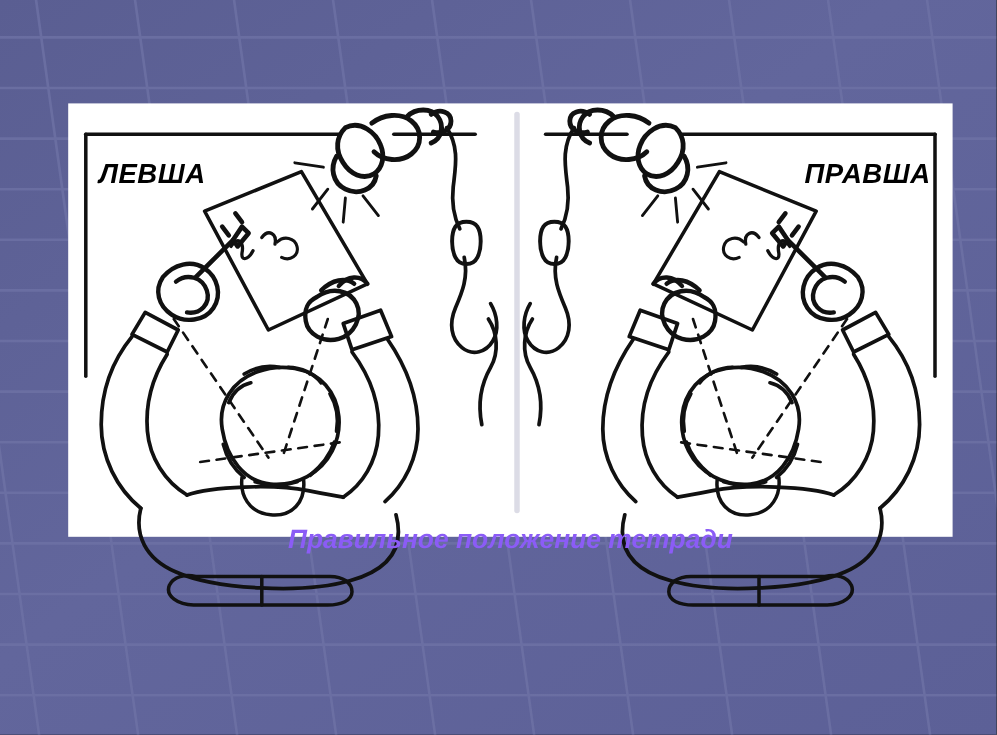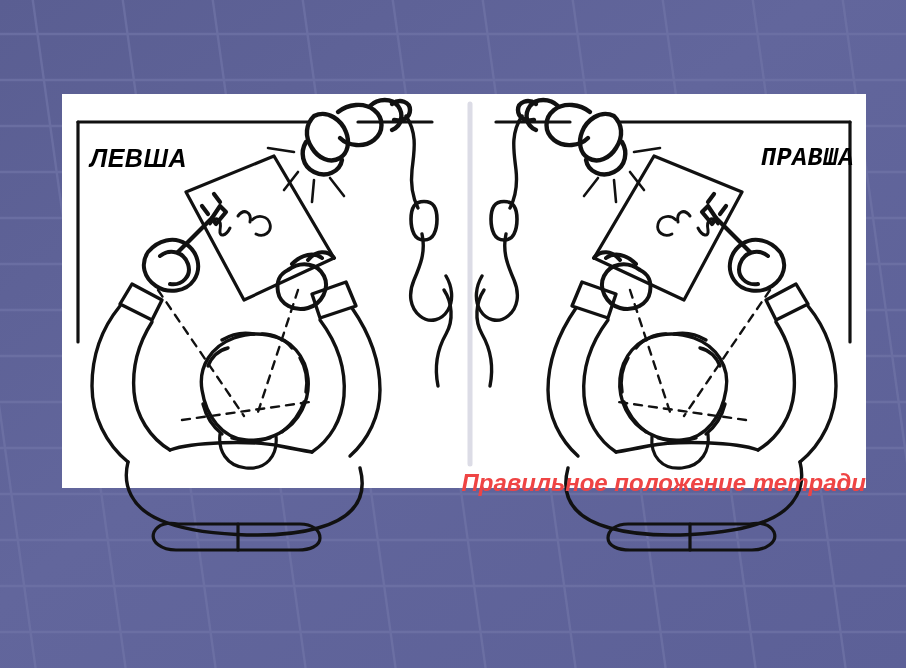--- a/index.html
+++ b/index.html
@@ -52,35 +52,35 @@
     position: absolute;
     font-family: "Liberation Sans", sans-serif;
     font-weight: bold;
     font-style: italic;
     font-size: 25px;
     letter-spacing: 0.5px;
     color: #000;
     white-space: nowrap;
   }
   .label-left  { left: 28px;  top: 50px; }
-  .label-right { right: 12px; top: 50px; font-family: Liberation Mono, monospace; }
+  .label-right { right: 20px; top: 50px; }
 
   
   .caption {
     position: absolute;
     left: 0;
     right: 0;
-    top: 372px;
-    text-align: right;
+    top: 380px;
+    text-align: center;
     font-family: "Liberation Sans", sans-serif;
     font-weight: bold;
     font-style: italic;
     font-size: 24px;
     line-height: 1.42;
-    color: #ef4444;
+    color: #8b5cf6;
   }
   .caption div { white-space: nowrap; }
 </style>
 </head>
 <body>
 
 <div id="slide">
 
   <svg class="bg-grid" viewBox="0 0 906 668" preserveAspectRatio="none">
     <defs>

